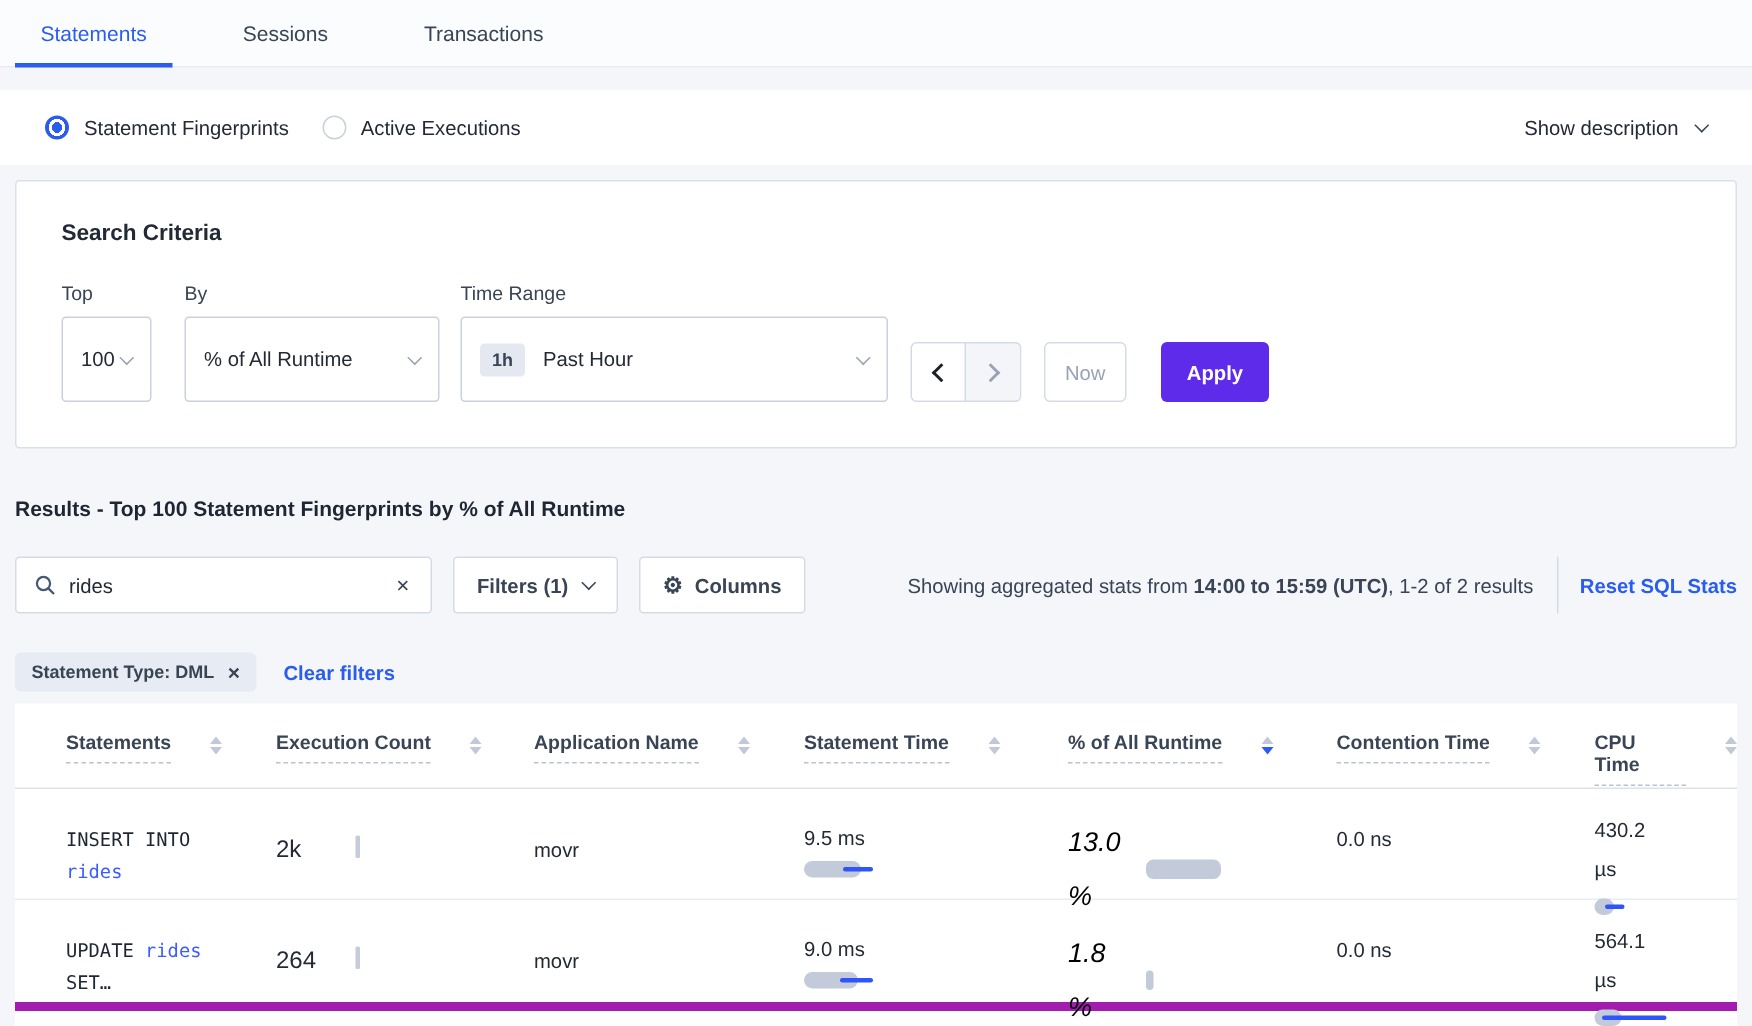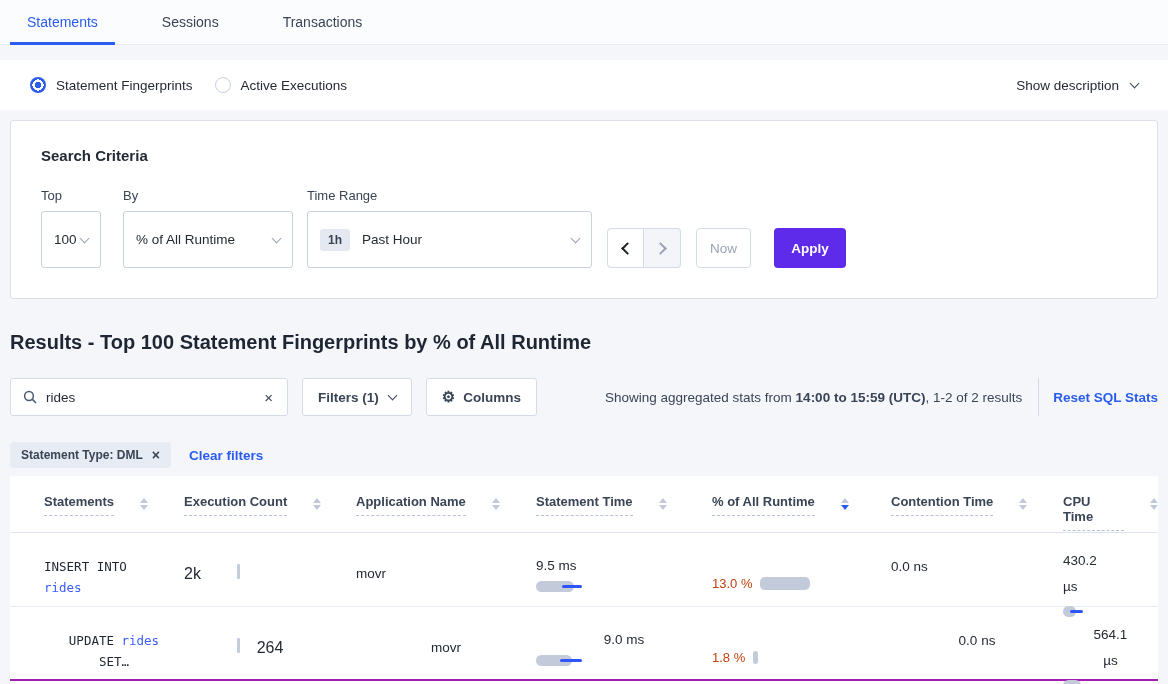--- a/index.html
+++ b/index.html
@@ -36,21 +36,21 @@
   .badge1h { background:#e3e8f1; border-radius:3px; padding:4px 8px; font-size:12px; font-weight:bold; color:#394455; margin-right:12px; }
   .arrowgrp { display:flex; margin-left:15px; }
   .abtn { width:37px; height:40px; border:1px solid #d5dbe6; background:#fff; display:flex; align-items:center; justify-content:center; cursor:pointer; }
   .abtn.left { border-radius:4px 0 0 4px; }
   .abtn.right { border-radius:0 4px 4px 0; border-left:none; background:#f4f5f9; cursor:default; }
   .chL { width:9px; height:9px; border-left:2.5px solid #1c2127; border-bottom:2.5px solid #1c2127; transform:rotate(45deg); margin-left:4px; }
   .chR { width:9px; height:9px; border-right:2.5px solid #9aa3b5; border-bottom:2.5px solid #9aa3b5; transform:rotate(-45deg); margin-right:4px; }
   .nowbtn { width:55px; height:40px; border:1px solid #d5dbe6; border-radius:4px; background:#fff; color:#9aa3b5; font-size:13.5px; margin-left:15px; display:flex; align-items:center; justify-content:center; cursor:pointer; }
   .applybtn { width:72px; height:40px; background:#5e2beb; border-radius:4px; color:#fff; font-weight:bold; font-size:13.5px; border:none; margin-left:23px; display:flex; align-items:center; justify-content:center; cursor:pointer; }
   
-  .results-h { margin:32px 10px 0; font-size:20px; font-weight:bold; color:#1f2633; }
+  .results-h { margin:32px 10px 0; font-size:14px; font-weight:bold; color:#1f2633; }
   .searchrow { margin:24px 10px 0; display:flex; align-items:center; }
   .searchbox { width:278px; height:38px; background:#fff; border:1px solid #d5dbe6; border-radius:3px; display:flex; align-items:center; padding:0 12px; }
   .searchbox input { border:none; outline:none; flex:1; font-size:13.5px; font-family:"Liberation Sans",sans-serif; color:#242a35; margin-left:9px; min-width:0; }
   .clearx { color:#394455; font-size:15px; cursor:pointer; padding:0 2px; }
   .btn { margin-left:14px; height:38px; border:1px solid #d5dbe6; border-radius:3px; background:#fff; padding:0 15px; font-size:13.5px; font-weight:bold; color:#394455; display:flex; align-items:center; cursor:pointer; }
   .gear { font-size:15px; margin-right:8px; color:#394455; }
   .rightstats { margin-left:auto; display:flex; align-items:center; font-size:13.5px; color:#394455; }
   .rightstats b { font-weight:bold; }
   .vdiv { width:1px; height:38px; background:#d5dbe6; margin:0 14px 0 16px; }
   .resetlink { color:#2b5cf0; font-weight:bold; font-size:13.5px; cursor:pointer; white-space:nowrap; }
@@ -64,31 +64,31 @@
   .thead, .trow { display:grid; grid-template-columns:140px 172px 180px 176px 179px 172px 1fr; padding-left:34px; }
   .thead { padding-top:18px; height:57px; border-bottom:1px solid #dde2ec; }
   .hcell { display:flex; align-items:flex-start; cursor:pointer; }
   .hlabel { font-size:13px; font-weight:bold; color:#394455; border-bottom:1px dashed #b9c2d4; padding-bottom:6px; }
   .sorticons { margin-left:26px; display:flex; flex-direction:column; gap:2px; padding-top:4px; }
   .tri { width:0; height:0; border-left:4px solid transparent; border-right:4px solid transparent; }
   .tri.up { border-bottom:5px solid #c1c8da; }
   .tri.down { border-top:5px solid #c1c8da; }
   .tri.down.act { border-top-color:#2b5cf0; }
   .trow { height:74px; border-bottom:1px solid #e7ecf3; padding-top:15px; }
-  .trow:last-child { border-bottom:2px solid #a21caf;text-align:center; }
+  .trow:last-child { border-bottom:6px solid #a21caf; }
   .stmtcell { font-family:"DejaVu Sans Mono",monospace; font-size:12.5px; line-height:1.68; color:#1f2633; padding-top:8px; }
   .stmtcell .lnk { color:#3b5dff; cursor:pointer; }
   .execcell { font-size:16px; color:#242a35; padding-top:17px; position:relative; }
   .tick { position:absolute; left:53px; top:16px; width:2.5px; height:15px; background:#c4cbdb; border-radius:1px; }
   .appcell { font-size:13.5px; color:#242a35; padding-top:18px; }
   .timecell { padding-top:10px; font-size:13.5px; color:#242a35; }
   .barwrap { position:relative; height:13px; margin-top:7px; width:100%; }
   .gbar { position:absolute; left:0; top:1px; height:11px; background:#c3cada; border-radius:5.5px; }
   .bline { position:absolute; top:5px; height:3px; background:#2e55fa; border-radius:1.5px; }
-  .pctcell { display:flex; align-items:center; padding-top:2px; font-size:13px; color:#c2410c; }
+  .pctcell { display:flex; align-items:center; padding-top:2px; font-size:18px; color:#000000;font-style:italic; }
   .pctval { display:inline-block; max-width:44px; line-height:2.0; }
   .pbar { display:inline-block; background:#c3cada; border-radius:5px; height:13px; margin-left:8px; flex:0 0 auto; }
   .contcell { font-size:13.5px; color:#242a35; padding-top:11px; }
   .cpucell { font-size:13.5px; color:#242a35; padding-top:0; }
   .cpuval { display:inline-block; max-width:50px; line-height:1.95; }
   .cpubars { position:relative; height:13px; margin-top:4px; width:90px; }
 </style>
 </head>
 <body>
 

